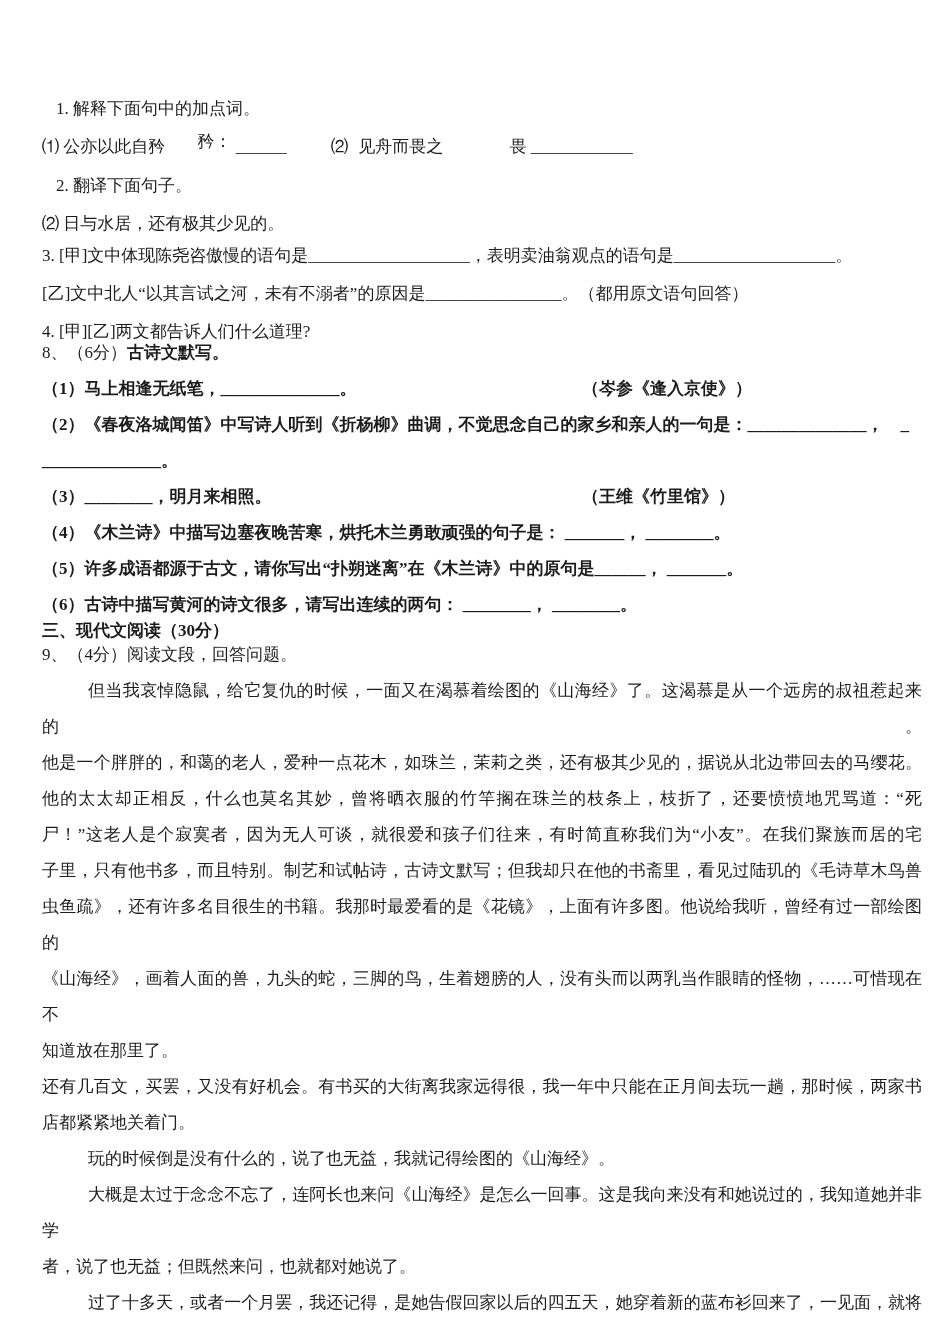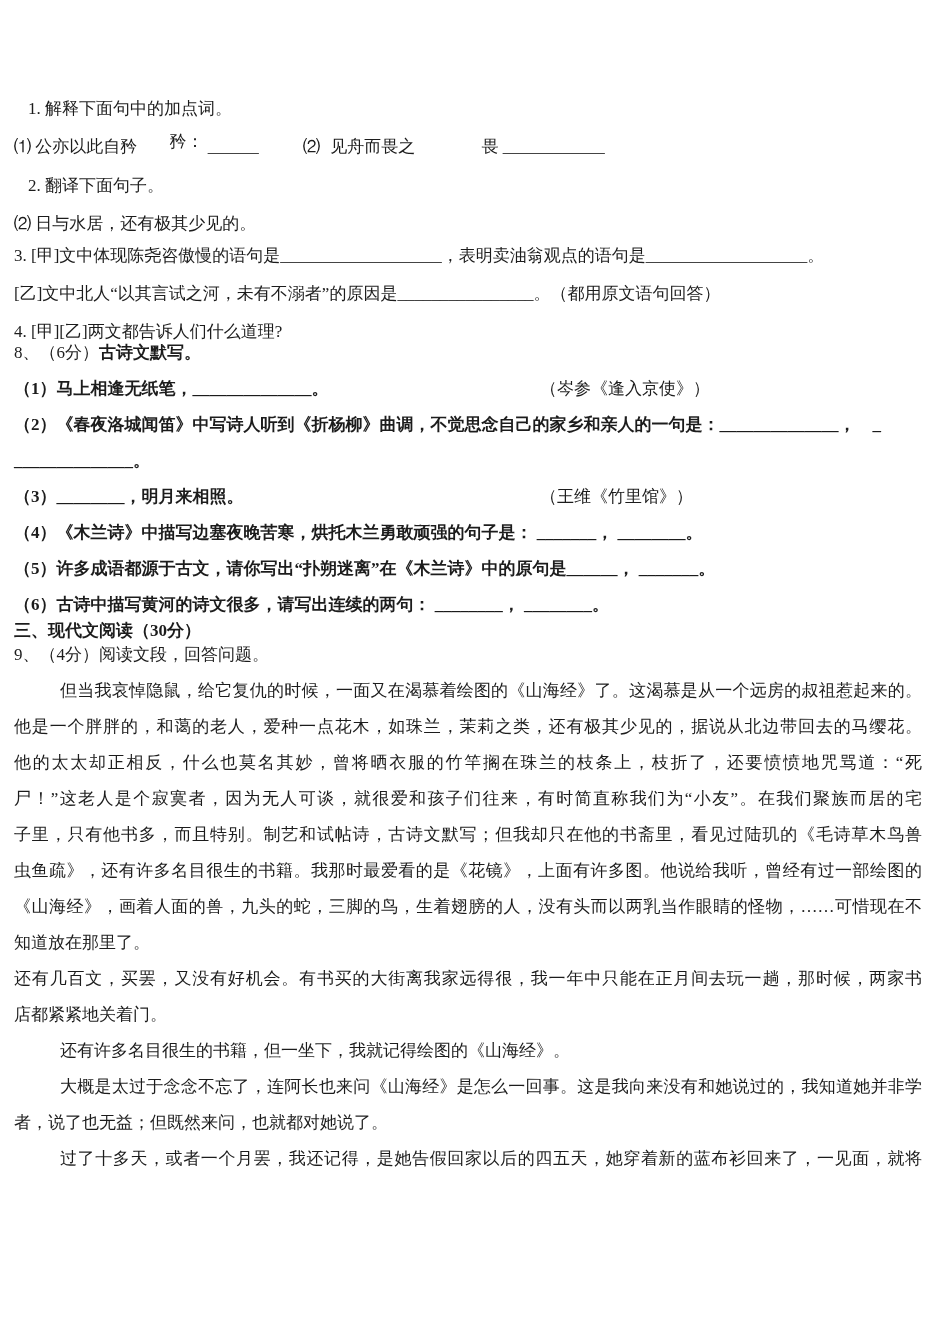--- a/index.html
+++ b/index.html
@@ -1,37 +1,37 @@
 <!DOCTYPE html>
 <html><head>
 <meta charset="utf-8">
 <style>
   html,body{margin:0;padding:0;background:#ffffff;}
   .page{
     width:950px;height:1344px;box-sizing:border-box;position:relative;
-    padding:90px 28px 0 14px;
+    padding:90px 28px 0 42px;
     background:#ffffff;color:#1c1c1c;
     font-family:"Liberation Serif","DejaVu Serif",serif;
     font-size:17px;
     overflow:hidden;
   }
   .qline{line-height:38px;white-space:nowrap;}
   .qline36{line-height:36px;white-space:nowrap;}
   .ml14{margin-left:14px;}
   .bold{font-weight:bold;}
   .rel{position:relative;}
   .raise{position:relative;top:-5px;}
   .gap1{margin-left:28px;}
   .gap2{margin-left:40px;font-family:Liberation Mono, monospace;}
   .gap3{margin-left:62px;}
   .q3{margin-top:-6px;}
   .q8stem{margin-top:-16px;}
   .heading{margin-top:-10px;}
   .q9{margin-top:-12px;}
-  .src{position:absolute;left:526px;top:0;font-weight:normal;}
+  .src{position:absolute;left:540px;top:0;font-weight:bold;}
   .passage{margin-top:0;}
   .pline{
     line-height:36px;
     text-align:justify;
     text-align-last:justify;
   }
   .pend{text-align-last:left;font-family:Liberation Serif, serif;}
   .indent{text-indent:46px;}
 </style>
 </head>
@@ -93,19 +93,19 @@
     <div class="pline indent">但当我哀悼隐鼠，给它复仇的时候，一面又在渴慕着绘图的《山海经》了。这渴慕是从一个远房的叔祖惹起来的。</div>
     <div class="pline">他是一个胖胖的，和蔼的老人，爱种一点花木，如珠兰，茉莉之类，还有极其少见的，据说从北边带回去的马缨花。</div>
     <div class="pline">他的太太却正相反，什么也莫名其妙，曾将晒衣服的竹竿搁在珠兰的枝条上，枝折了，还要愤愤地咒骂道：“死</div>
     <div class="pline">尸！”这老人是个寂寞者，因为无人可谈，就很爱和孩子们往来，有时简直称我们为“小友”。在我们聚族而居的宅</div>
     <div class="pline">子里，只有他书多，而且特别。制艺和试帖诗，古诗文默写；但我却只在他的书斋里，看见过陆玑的《毛诗草木鸟兽</div>
     <div class="pline">虫鱼疏》，还有许多名目很生的书籍。我那时最爱看的是《花镜》，上面有许多图。他说给我听，曾经有过一部绘图的</div>
     <div class="pline">《山海经》，画着人面的兽，九头的蛇，三脚的鸟，生着翅膀的人，没有头而以两乳当作眼睛的怪物，……可惜现在不</div>
     <div class="pline pend">知道放在那里了。</div>
     <div class="pline">还有几百文，买罢，又没有好机会。有书买的大街离我家远得很，我一年中只能在正月间去玩一趟，那时候，两家书</div>
     <div class="pline pend">店都紧紧地关着门。</div>
-    <div class="pline indent pend">还有许多名目很生的书籍，但一坐下，我就记得绘图的《山海经》。</div>
+    <div class="pline indent pend">玩的时候倒是没有什么的，说了也无益，我就记得绘图的《山海经》。</div>
     <div class="pline indent">大概是太过于念念不忘了，连阿长也来问《山海经》是怎么一回事。这是我向来没有和她说过的，我知道她并非学</div>
     <div class="pline pend">者，说了也无益；但既然来问，也就都对她说了。</div>
     <div class="pline indent">过了十多天，或者一个月罢，我还记得，是她告假回家以后的四五天，她穿着新的蓝布衫回来了，一见面，就将</div>
   </div>
 
 </div>
 
 </body></html>

